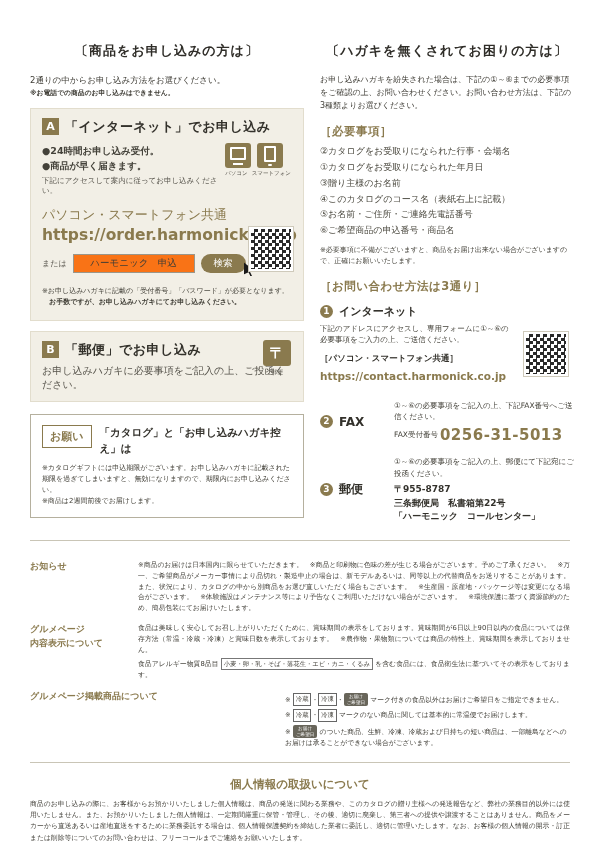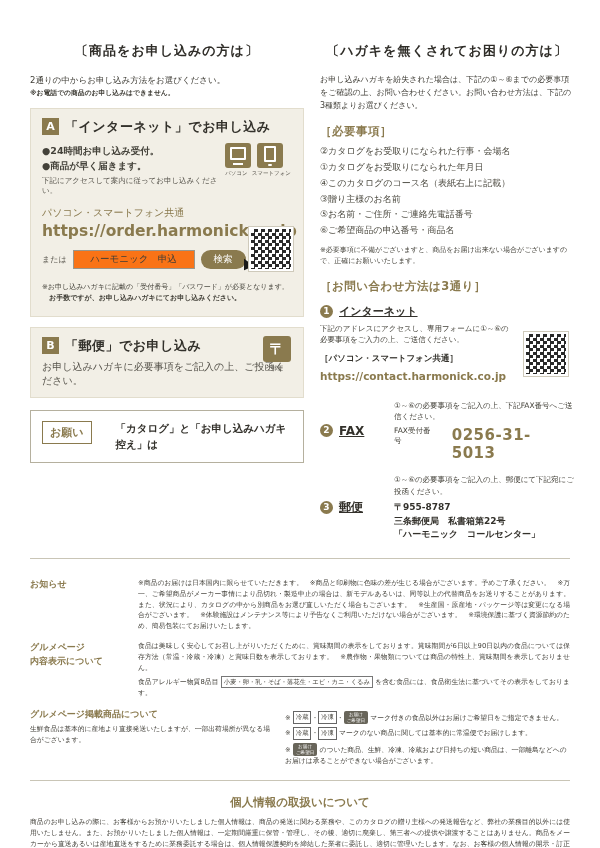--- a/index.html
+++ b/index.html
@@ -23,21 +23,21 @@
   .small-line { font-size:7.5px; margin-top:3px; color:#55524a; }
   .devices { position:absolute; top:34px; right:12px; text-align:center; }
   .dev-row { display:flex; gap:6px; }
   .dev { width:26px; height:25px; background:#8a7a4e; border-radius:3px; position:relative; }
   .dev .screen { position:absolute; left:5px; top:4px; right:5px; bottom:8px; border:2px solid #fff; border-radius:1px; }
   .dev .base { position:absolute; left:8px; bottom:3px; right:8px; height:2px; background:#fff; }
   .dev.phone .screen { left:7px; right:7px; top:3px; bottom:6px; }
   .dev.phone .base { left:11px; right:11px; bottom:2px; height:2px; border-radius:2px; }
   .dev-labels { display:flex; gap:4px; font-size:5.5px; color:#55524a; margin-top:2px; }
 
-  .common-label { font-size:10px; color:#8a7a4e; margin-top:10px; }
+  .common-label { font-size:13px; color:#8a7a4e; margin-top:10px; }
   .url-main { font-size:15.5px; font-weight:bold; color:#8a7a4e; letter-spacing:0; margin-top:2px; display:inline-block; }
   .search-row { display:flex; align-items:center; gap:6px; margin-top:6px; }
   .or-label { font-size:8px; color:#55524a; }
   .search-input { width:122px; height:19px; border:1px solid #9a968a; background:#f97316; font-size:9.5px;
                   text-align:center; font-family:inherit; color:#3f3d36; }
   .search-btn { background:#8a7a4e; color:#fff; border:none; border-radius:10px; font-size:9.5px;
                 padding:3px 13px; font-family:inherit; position:relative; }
   .cursor-arrow { width:11px; height:14px; background:#1a1a1a; margin-left:-8px; margin-top:12px;
                   clip-path:polygon(0 0, 100% 62%, 58% 68%, 78% 100%, 62% 100%, 46% 72%, 0 88%); }
   .qr { width:44px; height:44px; border:2px solid #fff; outline:1px solid #cfcabb;
@@ -46,45 +46,45 @@
   .box-a-notes { margin-top:10px; font-size:7px; line-height:1.55; color:#44423a; }
   .box-a-notes .bold { font-weight:bold; }
 
   .box-b .sub { font-size:10px; margin-top:5px; color:#55524a; }
   .mail-icon-wrap { position:absolute; right:12px; top:8px; text-align:center; }
   .mail-icon { width:28px; height:26px; background:#8a7a4e; border-radius:3px; color:#fff;
                font-size:15px; font-weight:bold; line-height:26px; text-align:center; }
   .mail-label { font-size:6px; color:#55524a; margin-top:2px; }
 
   .request-box { border:1px solid #b5b09e; margin-top:12px; padding:10px 11px; }
-  .request-head { display:flex; align-items:flex-start; gap:24px; }
+  .request-head { display:flex; align-items:flex-start; gap:8px; }
   .request-label { border:1px solid #8a7a4e; color:#8a7a4e; font-weight:bold; font-size:11px;
                    padding:3px 7px; flex:none; background:#fff; }
   .request-title { font-size:10.5px; font-weight:bold; color:#33312b; line-height:1.5; }
   .request-notes { font-size:7px; margin-top:7px; line-height:1.55; color:#44423a; }
 
   .r-intro { font-size:8px; line-height:1.6; margin-top:14px; }
   .bracket-head { color:#8a7a4e; font-weight:bold; font-size:11.5px; margin-top:12px; letter-spacing:0.5px; }
   .req-items { font-size:9px; line-height:1.75; margin-top:5px; color:#4c4a40; }
   .req-notes { font-size:7px; line-height:1.55; margin-top:6px; color:#44423a; }
   .req-notes .bold { font-weight:bold; }
 
   .method { margin-top:10px; position:relative; }
   .m-head { display:flex; align-items:center; gap:6px; }
   .m-num { width:13px; height:13px; background:#8a7a4e; border-radius:50%; color:#fff; font-size:9px;
            font-weight:bold; text-align:center; line-height:13px; flex:none; }
-  .m-name { font-size:11px; font-weight:bold; color:#33312b;text-decoration:underline; }
+  .m-name { font-size:11px; font-weight:bold; color:#33312b; }
   .m-desc { font-size:7.5px; line-height:1.55; margin-top:4px; color:#44423a; }
   .m-common { font-size:8.5px; font-weight:bold; margin-top:7px; color:#33312b; }
   .m-url { font-size:10.5px; font-weight:bold; color:#8a7a4e; margin-top:4px; display:inline-block; }
   .qr-b { position:absolute; right:6px; top:28px; }
   .fax-row { display:flex; gap:10px; margin-top:12px; }
   .fax-left { display:flex; align-items:center; gap:6px; width:64px; flex:none; }
   .fax-body { font-size:7.5px; line-height:1.55; color:#44423a; }
-  .fax-num-row { margin-top:3px; display:flex; align-items:flex-start; gap:14px; }
+  .fax-num-row { margin-top:3px; display:flex; align-items:center; gap:2px; }
   .fax-num-label { font-size:7.5px; color:#44423a; }
   .fax-number { font-size:15px; font-weight:bold; color:#8a7a4e; letter-spacing:0.5px; }
   .addr { font-size:9px; font-weight:bold; line-height:1.5; margin-top:4px; color:#33312b; }
 
   .hr { border-top:1px solid #c9c5b6; margin:16px 30px 0; }
   .notes-section { padding:10px 30px 0; }
   .note-row { display:flex; margin-top:9px; }
   .note-label { width:108px; flex:none; font-size:9px; font-weight:bold; color:#8a7a4e; line-height:1.5; }
   .note-text { flex:1; font-size:6.8px; line-height:1.6; color:#3f3d36; text-align:justify; }
   .inline-box { display:inline-block; border:1px solid #777; padding:0 2px; font-size:6.3px; }
@@ -172,33 +172,37 @@
         </div>
       </div>
 
       <div class="request-box">
         <div class="request-head">
           <span class="request-label">お願い</span>
           <div class="request-title">
             <div>「カタログ」と「お申し込みハガキ控え」は</div>
           </div>
         </div>
+        <div class="request-notes">
+          <div>※カタログギフトには申込期限がございます。お申し込みハガキに記載された期限を過ぎてしまいますと、無効になりますので、期限内にお申し込みください。</div>
+          <div>※商品は2週間前後でお届けします。</div>
+        </div>
       </div>
     </div>
 
     <div class="col-right">
       <div class="col-title">〔ハガキを無くされてお困りの方は〕</div>
       <div class="r-intro">お申し込みハガキを紛失された場合は、下記の①～⑥までの必要事項をご確認の上、お問い合わせください。お問い合わせ方法は、下記の3種類よりお選びください。</div>
 
       <div class="bracket-head">［必要事項］</div>
       <div class="req-items">
         <div>②カタログをお受取りになられた行事・会場名</div>
         <div>①カタログをお受取りになられた年月日</div>
+        <div>③贈り主様のお名前</div>
         <div>④このカタログのコース名（表紙右上に記載）</div>
-        <div>③贈り主様のお名前</div>
         <div>⑤お名前・ご住所・ご連絡先電話番号</div>
         <div>⑥ご希望商品の申込番号・商品名</div>
       </div>
       <div class="req-notes">
         <div>※必要事項に不備がございますと、商品をお届け出来ない場合がございますので、正確にお願いいたします。</div>
       </div>
 
       <div class="bracket-head">［お問い合わせ方法は3通り］</div>
 
       <div class="method">
@@ -262,21 +266,20 @@
           <span>食品アレルギー物質8品目</span>
           <span class="inline-box">小麦・卵・乳・そば・落花生・エビ・カニ・くるみ</span>
           <span>を含む食品には、食品衛生法に基づいてその表示をしております。</span>
         </div>
       </div>
     </div>
 
     <div class="row3">
       <div class="row3-left">
         <div class="note-label">グルメページ掲載商品について</div>
-        <div class="left-sub">生鮮食品は基本的に産地より直接発送いたしますが、一部出荷場所が異なる場合がございます。</div>
       </div>
       <div class="row3-right">
         <p>
           <span>※</span>
           <span class="mark">冷蔵</span><span>・</span><span class="mark">冷凍</span><span>・</span><span class="wish-badge"><span>お届け</span><br><span>ご希望日</span></span>
           <span>マーク付きの食品以外はお届けご希望日をご指定できません。</span>
         </p>
         <p>
           <span>※</span>
           <span class="mark">冷蔵</span><span>・</span><span class="mark">冷凍</span>

